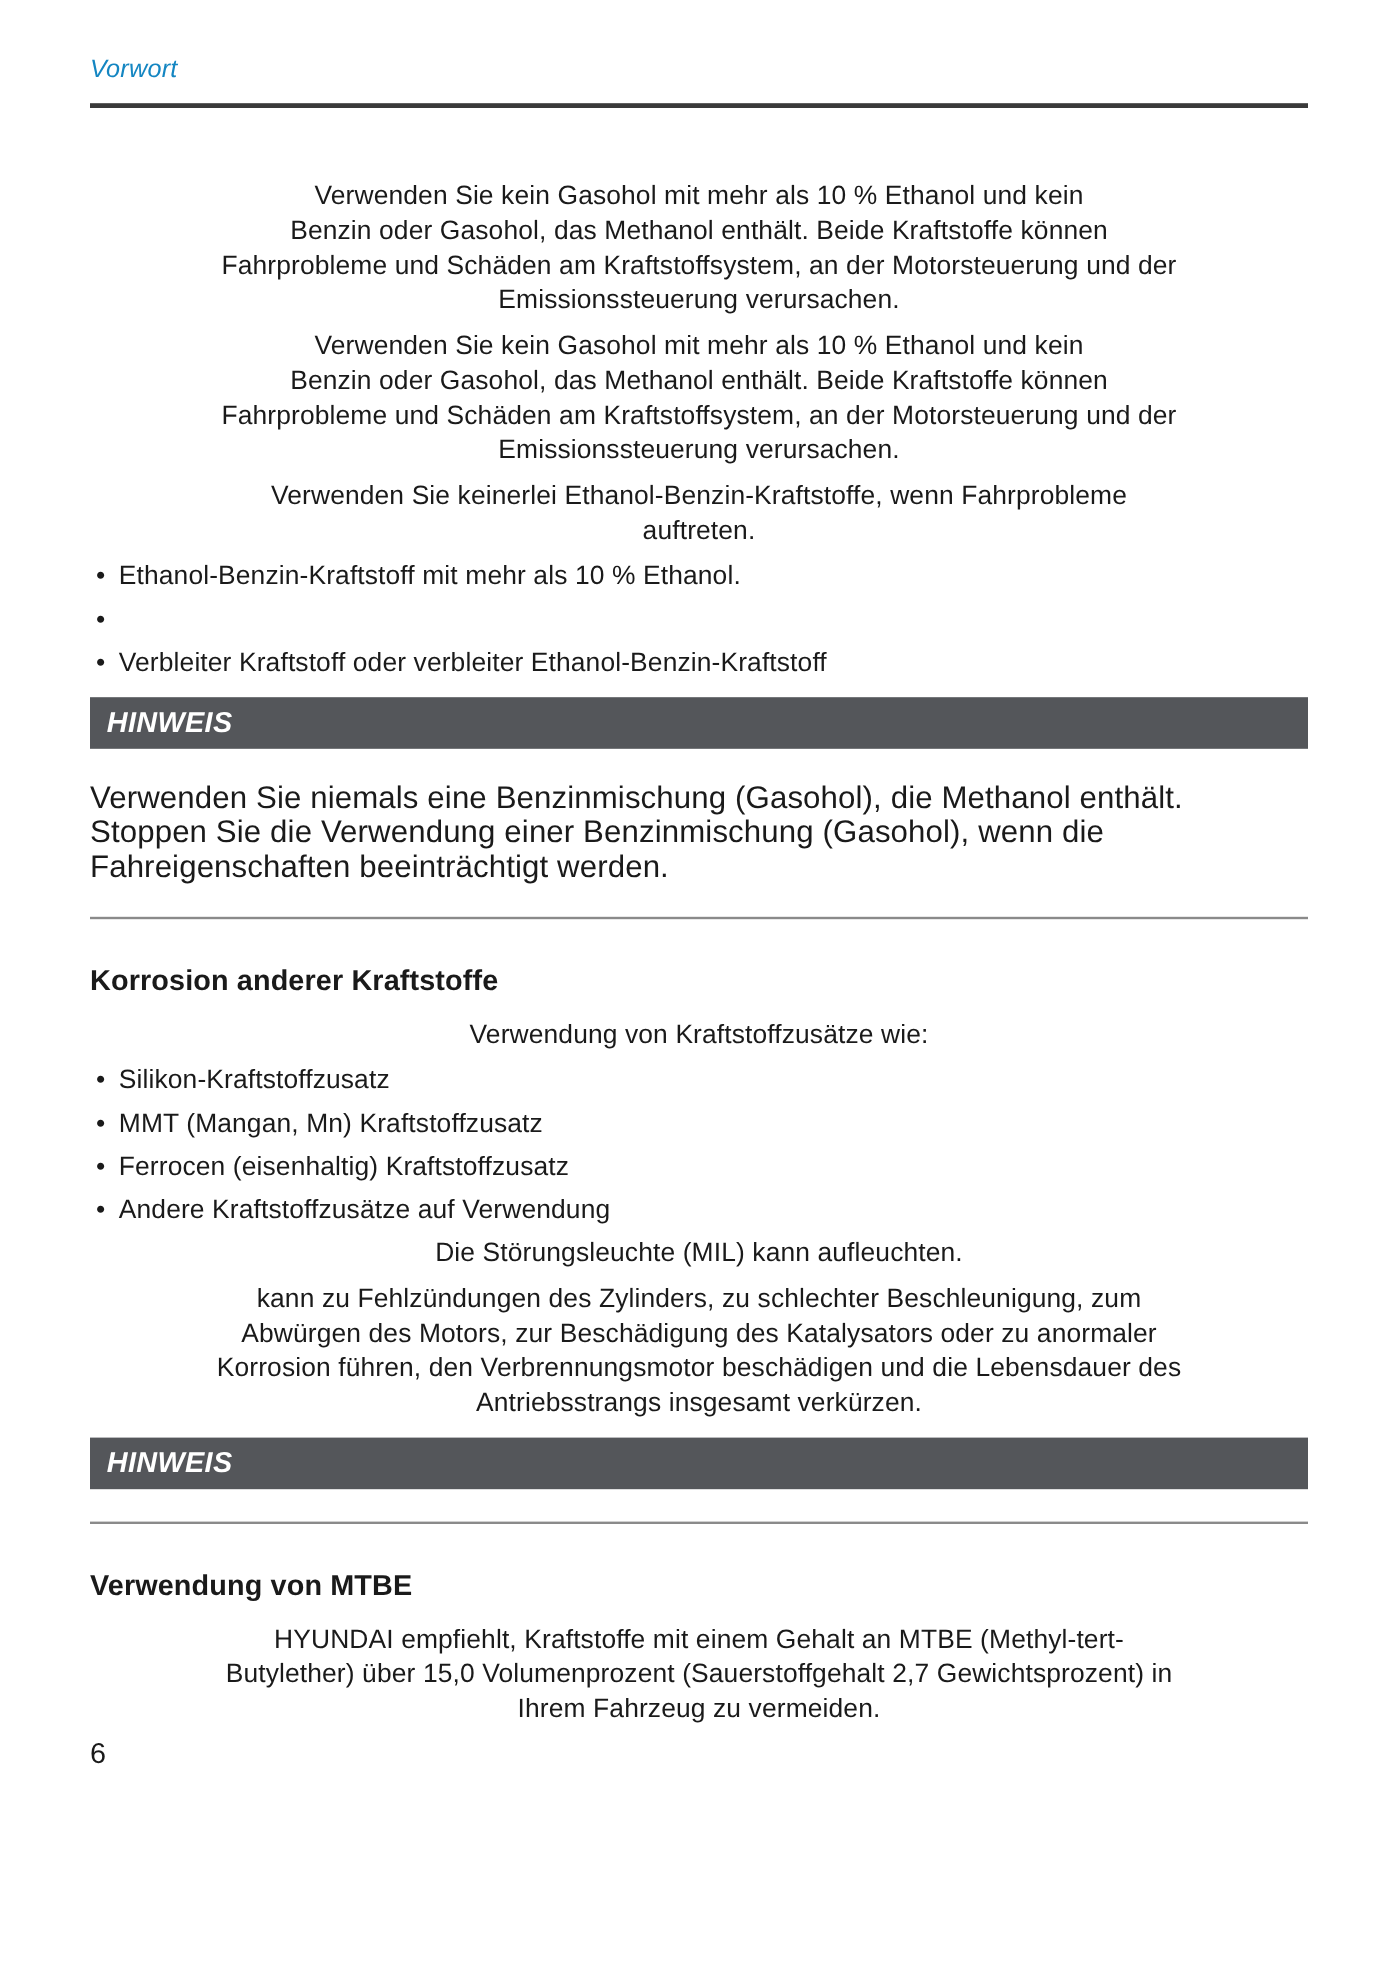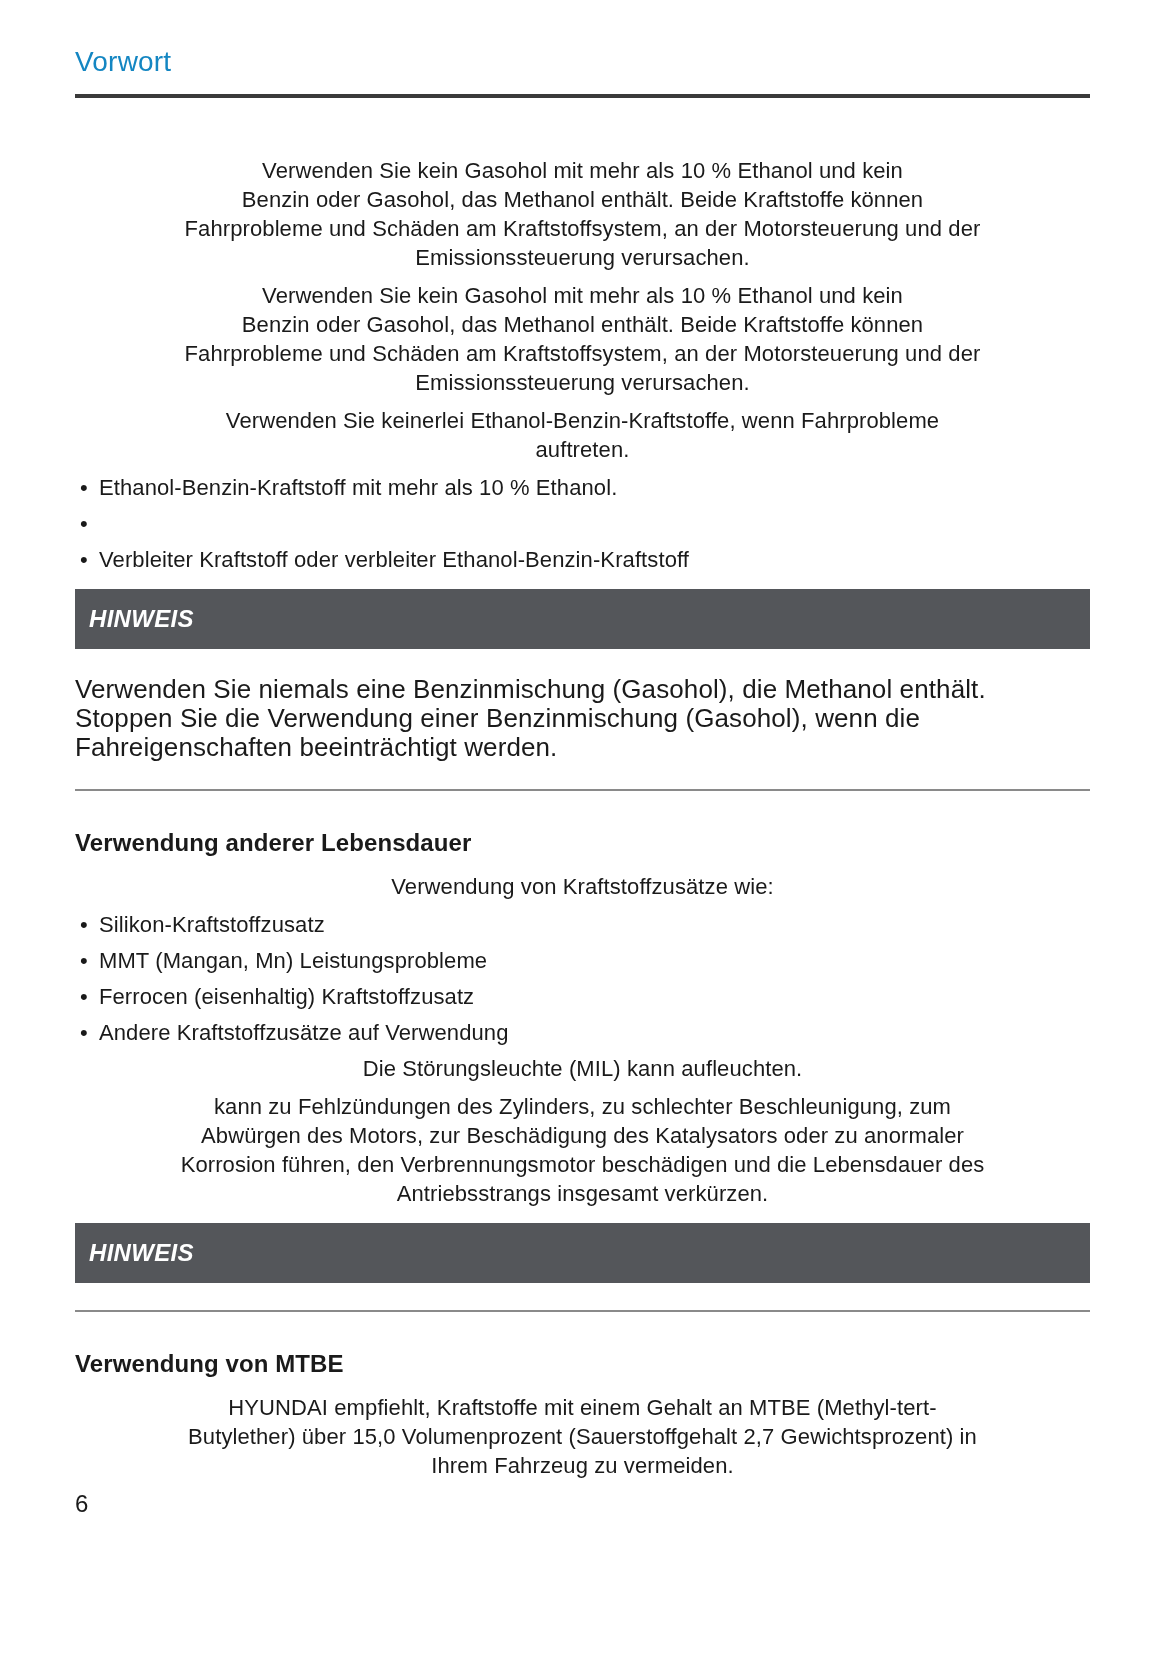--- a/index.html
+++ b/index.html
@@ -16,25 +16,26 @@
     font-family:"Liberation Sans","DejaVu Sans",sans-serif;
     color:var(--text);
   }
   .page{
     width:1165px;
     min-height:1653px;
     background:#ffffff;
     padding:46px 75px 30px 75px;
   }
   .page-header-title{
-    font-size:28px;
+    font-size:21px;
     font-weight:400;
     color:var(--accent);
     margin:0 0 16px 0;
     letter-spacing:0.2px;
+    font-style:italic;
   }
   .header-rule{
     height:4px;
     background:var(--rule-dark);
     margin:0 0 58px 0;
   }
   .body-para{
     font-size:22px;
     line-height:29px;
     margin:0 0 9px 0;
@@ -60,21 +61,21 @@
     white-space:pre-line;
     letter-spacing:0.1px;
   }
   .notice-box{
     margin-top:15px;
     margin-bottom:38px;
   }
   .notice-bar{
     background:var(--notice-bar);
     color:#ffffff;
-    height:60px;
+    height:43px;
     display:flex;
     align-items:center;
     padding:0 14px;
     margin-bottom:15px;
   }
   .notice-label{
     font-size:24px;
     font-weight:700;
     font-style:italic;
     letter-spacing:0.3px;
@@ -148,30 +149,30 @@
       <div class="notice-bar">
         <span class="notice-label">HINWEIS</span>
       </div>
       <p class="notice-text">Verwenden Sie niemals eine Benzinmischung (Gasohol), die Methanol enthält.
 Stoppen Sie die Verwendung einer Benzinmischung (Gasohol), wenn die
 Fahreigenschaften beeinträchtigt werden.</p>
       <div class="notice-rule"></div>
     </div>
 
     <section class="section">
-      <h2 class="section-heading">Verwendung anderer Lebensdauer</h2>
+      <h2 class="section-heading">Korrosion anderer Kraftstoffe</h2>
       <p class="body-para">Verwendung von Kraftstoffzusätze wie:</p>
       <div class="bullet-list">
         <div class="bullet-item">
           <span class="bullet-marker">•</span>
           <span class="bullet-text">Silikon-Kraftstoffzusatz</span>
         </div>
         <div class="bullet-item">
           <span class="bullet-marker">•</span>
-          <span class="bullet-text">MMT (Mangan, Mn) Leistungsprobleme</span>
+          <span class="bullet-text">MMT (Mangan, Mn) Kraftstoffzusatz</span>
         </div>
         <div class="bullet-item">
           <span class="bullet-marker">•</span>
           <span class="bullet-text">Ferrocen (eisenhaltig) Kraftstoffzusatz</span>
         </div>
         <div class="bullet-item">
           <span class="bullet-marker">•</span>
           <span class="bullet-text">Andere Kraftstoffzusätze auf Verwendung</span>
         </div>
       </div>

